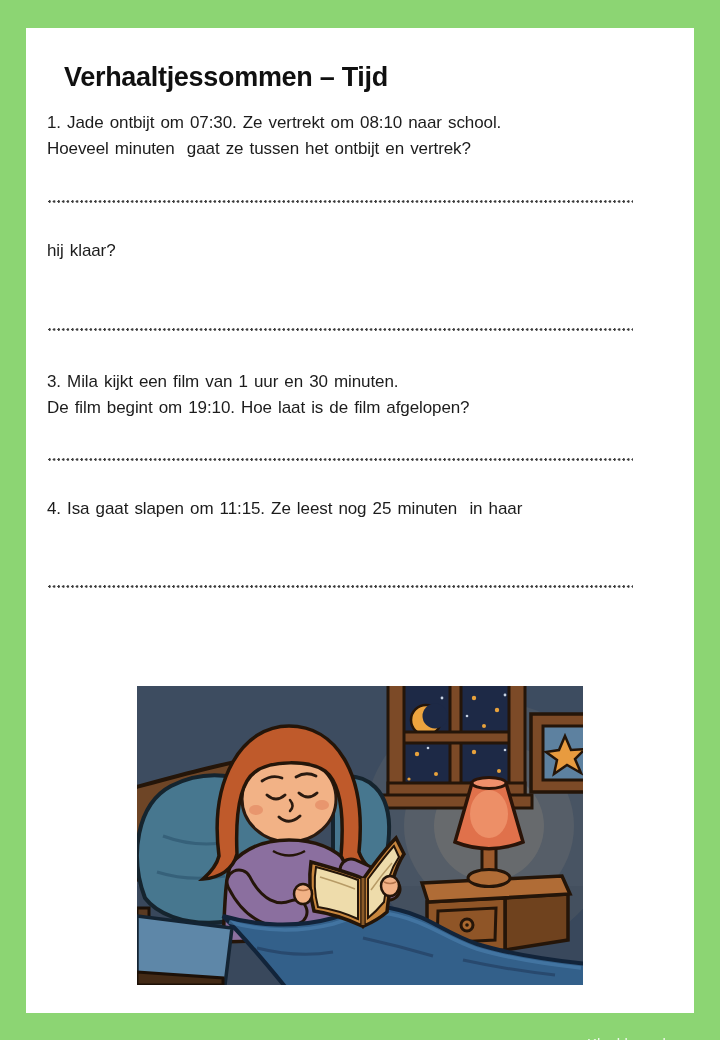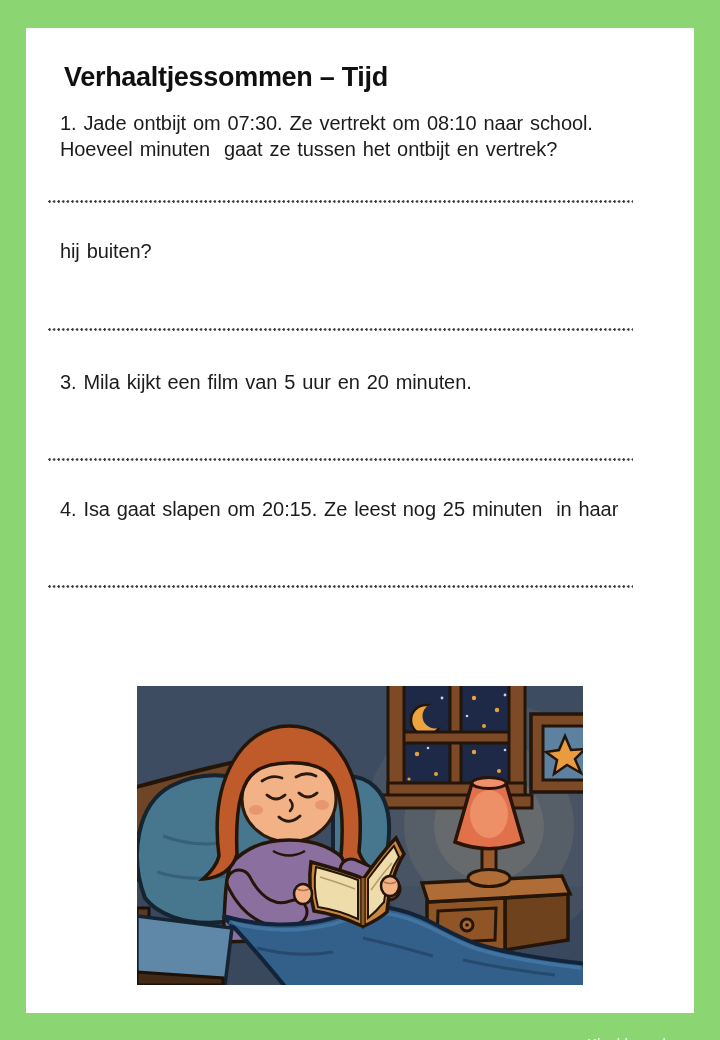--- a/index.html
+++ b/index.html
@@ -11,22 +11,22 @@
   .paper{
     position:absolute;left:26px;top:28px;right:26px;bottom:27px;
     background:#ffffff;
   }
   .title{
     position:absolute;left:48px;top:46px;margin:16px;
     font-size:27px;font-weight:bold;color:#101010;
     letter-spacing:-0.3px;white-space:pre;
   }
   .q{
-    position:absolute;left:60px;
-    color:#1c1c1c;font-size:20px;line-height:26px;
+    position:absolute;left:47px;
+    color:#1c1c1c;font-size:17px;line-height:26px;
   }
   .qline{white-space:pre;word-spacing:1.5px;letter-spacing:-0.1px;}
   .answer-line{
     position:absolute;left:48px;width:585px;height:3px;
     background-image:radial-gradient(circle at 1.5px 1.5px,#3c3c3c 1.1px,transparent 1.45px);
     background-size:4.6px 3px;background-repeat:repeat-x;
   }
   .illustration{
     position:absolute;left:137px;top:686px;width:446px;height:299px;
     overflow:hidden;background:#3d4c60;
@@ -44,31 +44,32 @@
 
 <h1 class="title">Verhaaltjessommen – Tijd</h1>
 
 <div class="q" style="top: 110px; color: rgb(28, 28, 28);">
   <div class="qline">1. Jade ontbijt om 07:30. Ze vertrekt om 08:10 naar school.</div>
   <div class="qline">Hoeveel minuten  gaat ze tussen het ontbijt en vertrek?</div>
 </div>
 <div class="answer-line" style="top:200px"></div>
 
 <div class="q" style="top: 238px; color: rgb(28, 28, 28);">
-  <div class="qline">hij buiten?</div>
+  <div class="qline">hij klaar?</div>
 </div>
 <div class="answer-line" style="top:328px"></div>
 
 <div class="q" style="top: 369px; color: rgb(28, 28, 28);">
-  <div class="qline">3. Mila kijkt een film van 5 uur en 20 minuten.</div>
+  <div class="qline">3. Mila kijkt een film van 1 uur en 30 minuten.</div>
+  <div class="qline">De film begint om 19:10. Hoe laat is de film afgelopen?</div>
 </div>
 <div class="answer-line" style="top:458px"></div>
 
 <div class="q" style="top: 496px; color: rgb(28, 28, 28);">
-  <div class="qline">4. Isa gaat slapen om 20:15. Ze leest nog 25 minuten  in haar</div>
+  <div class="qline">4. Isa gaat slapen om 11:15. Ze leest nog 25 minuten  in haar</div>
 </div>
 <div class="answer-line" style="top:585px"></div>
 
 <div class="illustration" role="img" aria-label="Cartoon of a girl with auburn hair reading a book in bed at night; blue pillow and blanket, window with crescent moon and stars, framed star picture, and a glowing lamp on a wooden nightstand">
   <svg width="446" height="299" viewBox="0 0 446 299" xmlns="http://www.w3.org/2000/svg">
 
     <rect x="0" y="0" width="446" height="299" fill="#3d4c60"></rect>
     <rect x="0" y="200" width="446" height="99" fill="#374659" opacity="0.55"></rect>
 
     <g>

